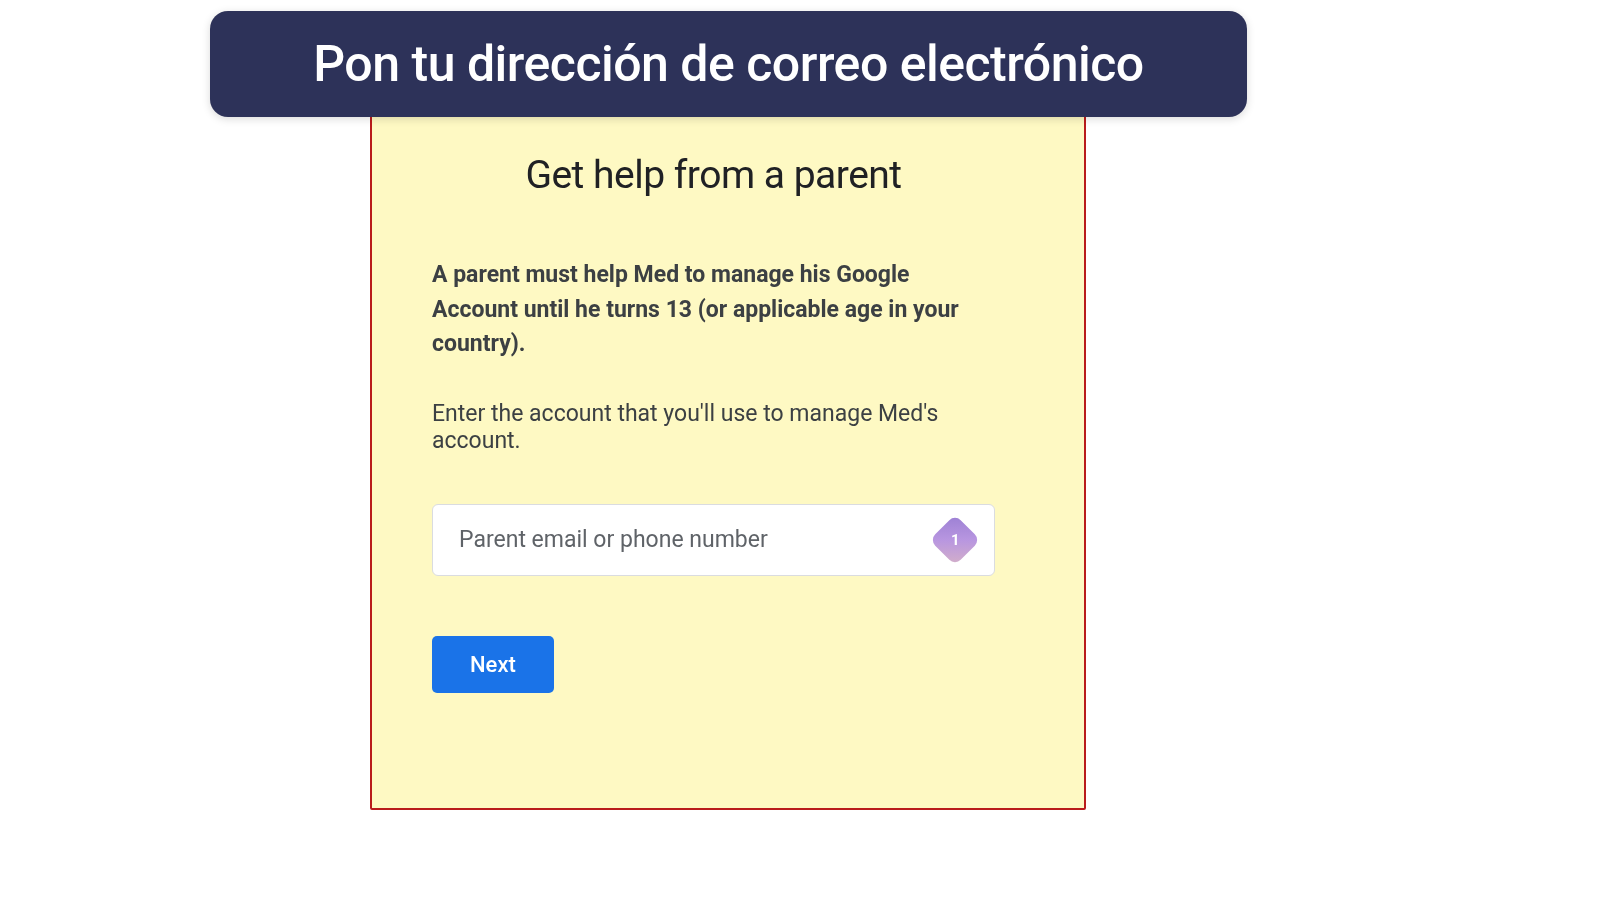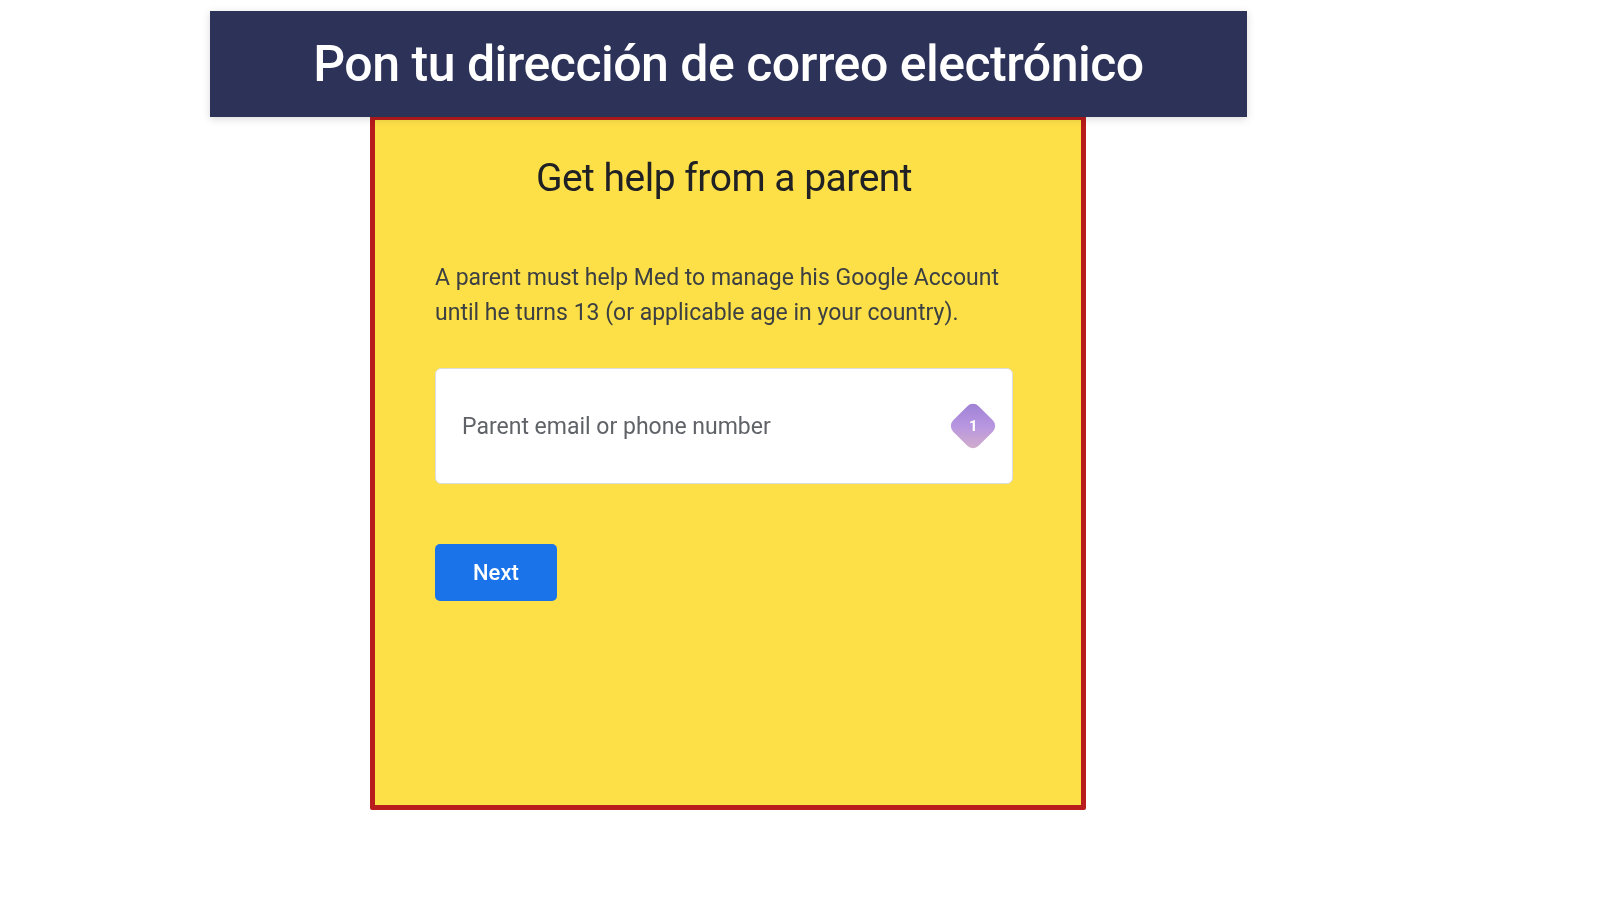--- a/index.html
+++ b/index.html
@@ -14,80 +14,80 @@
       height: 899px;
       position: relative;
     }
     .banner {
       position: absolute;
       top: 11px;
       left: 210px;
       width: 1037px;
       height: 106px;
       background: #2d3259;
-      border-radius: 0;
+      border-radius: 18px;
       display: flex;
       align-items: center;
       justify-content: center;
       box-shadow: 0 2px 8px rgba(0,0,0,0.15);
       z-index: 2;
     }
     .banner-text {
       color: #ffffff;
       font-size: 50px;
       font-weight: 500;
       letter-spacing: -0.5px;
     }
     .card {
       position: absolute;
       top: 115px;
       left: 370px;
       width: 716px;
       height: 695px;
-      background: #fde047;
-      border: 5px solid #b91c1c;
+      background: #fef9c3;
+      border: 2px solid #b91c1c;
       border-radius: 2px;
-      padding: 30px 68px 40px 60px;
+      padding: 30px 89px 40px 60px;
     }
     .card-title {
       text-align: center;
       font-size: 39px;
       font-weight: 400;
       color: #202124;
       margin-top: 5px;
       margin-bottom: 60px;
       letter-spacing: -0.5px;
     }
     .card-description {
       font-size: 23px;
       color: #3c4043;
       line-height: 1.5;
       margin-bottom: 38px;
-      font-weight: 400;
+      font-weight: 700;
     }
     .card-subtitle {
       font-size: 24px;
       font-weight: 600;
       color: #202124;
       margin-bottom: 22px;
     }
     .card-instruction {
       font-size: 23px;
       color: #3c4043;
       margin-bottom: 50px;
       font-weight: 400;
     }
     .input-wrapper {
       position: relative;
       width: 100%;
       margin-bottom: 60px;
     }
     .text-input {
       width: 100%;
-      height: 116px;
+      height: 72px;
       border: 1px solid #dadce0;
       border-radius: 6px;
       padding: 0 60px 0 26px;
       font-size: 23px;
       color: #5f6368;
       outline: none;
       font-family: inherit;
     }
     .text-input::placeholder {
       color: #5f6368;
@@ -130,20 +130,21 @@
 </head>
 <body>
 
 <div class="banner">
   <div class="banner-text">Pon tu dirección de correo electrónico</div>
 </div>
 
 <div class="card">
   <h1 class="card-title">Get help from a parent</h1>
   <p class="card-description">A parent must help Med to manage his Google Account until he turns 13 (or applicable age in your country).</p>
+  <p class="card-instruction">Enter the account that you'll use to manage Med's account.</p>
   <div class="input-wrapper">
     <input type="text" class="text-input" placeholder="Parent email or phone number" style="">
     <div class="badge">
       <span class="badge-num">1</span>
     </div>
   </div>
   <div class="button-row">
     <button class="next-button">Next</button>
   </div>
 </div>

